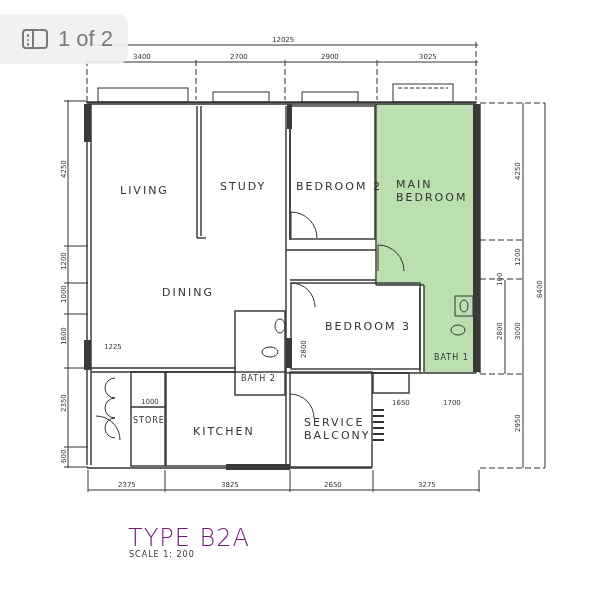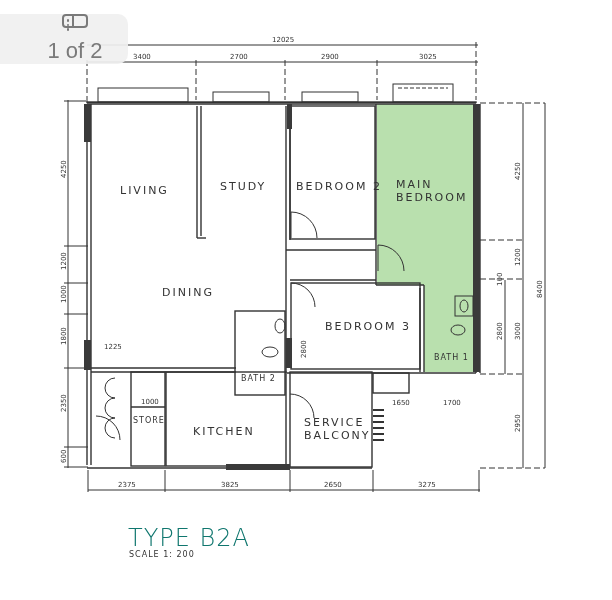--- a/index.html
+++ b/index.html
@@ -2,26 +2,26 @@
 <html><head>
 <meta charset="utf-8">
 <style>
   html, body { margin:0; padding:0; }
   body { width:612px; height:600px; background:#ffffff; position:relative; overflow:hidden; font-family:"Liberation Sans", sans-serif; }
   .plan { position:absolute; left:0; top:0; width:612px; height:600px; }
   .plan text { font-family:"DejaVu Sans", sans-serif; fill:#333; }
   .dim { font-size:7px; }
   .room { font-size:11px; letter-spacing:2px; }
   .room-sm { font-size:8px; letter-spacing:1px; }
-  .pager { position:absolute; left:0; top:14px; height:50px; width:128px; background:rgba(240,240,240,0.92); border-radius:0 10px 10px 0; display:flex; align-items:center; padding-left:22px; box-sizing:border-box; gap:10px;flex-direction:column; }
+  .pager { position:absolute; left:0; top:14px; height:50px; width:128px; background:rgba(240,240,240,0.92); border-radius:0 10px 10px 0; display:flex; align-items:center; padding-left:22px; box-sizing:border-box; gap:10px; }
   .pager-icon { width:26px; height:20px; border:2.5px solid #7a7a7a; border-radius:4px; box-sizing:border-box; position:relative; }
   .pager-icon::before { content:""; position:absolute; left:8px; top:0; bottom:0; border-left:2.5px solid #7a7a7a; }
   .pager-icon i { position:absolute; left:2.5px; width:2.5px; height:2.5px; background:#7a7a7a; border-radius:50%; }
   .pager-label { font-size:22px; color:#7a7a7a; font-family:"Liberation Sans", sans-serif; }
-  .title { position:absolute; left:128px; top:524px; font-size:24px; color:#0f766e; font-family:"DejaVu Sans", sans-serif; font-weight:300; letter-spacing:1px; }
+  .title { position:absolute; left:128px; top:524px; font-size:24px; color:#701a75; font-family:"DejaVu Sans", sans-serif; font-weight:300; letter-spacing:1px; }
   .scale { position:absolute; left:129px; top:550px; font-size:8px; color:#333; font-family:"DejaVu Sans", sans-serif; letter-spacing:1px; }
 </style>
 </head>
 <body>
 
 <svg class="plan" viewBox="0 0 612 600" xmlns="http://www.w3.org/2000/svg">
 
   <polygon points="377,104 473,104 473,372 424,372 424,285 377,285" fill="#b9e0ae"></polygon>
 
   <g stroke="#333" stroke-width="1" fill="none">

